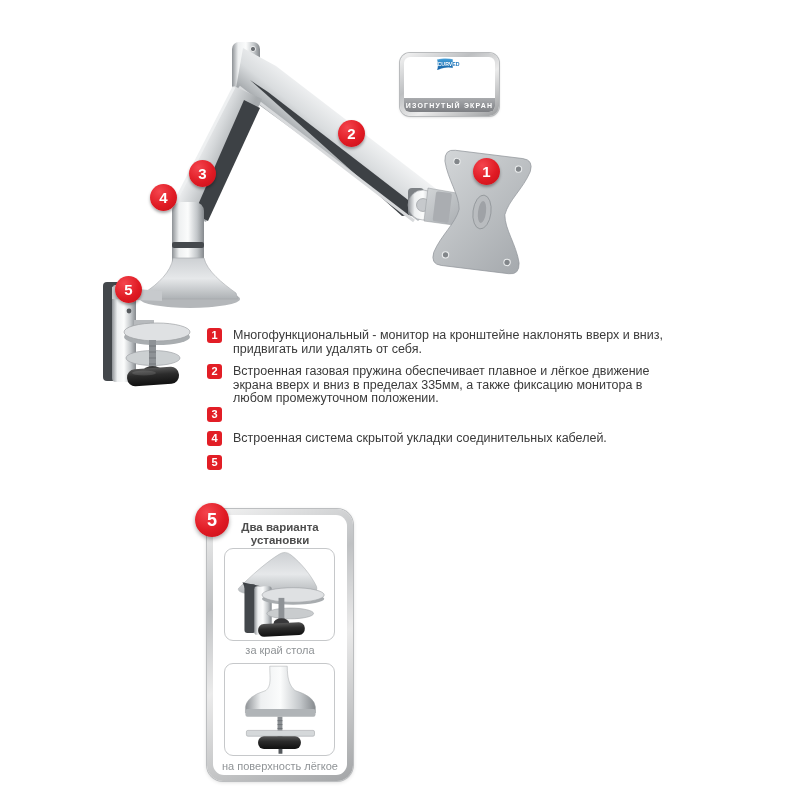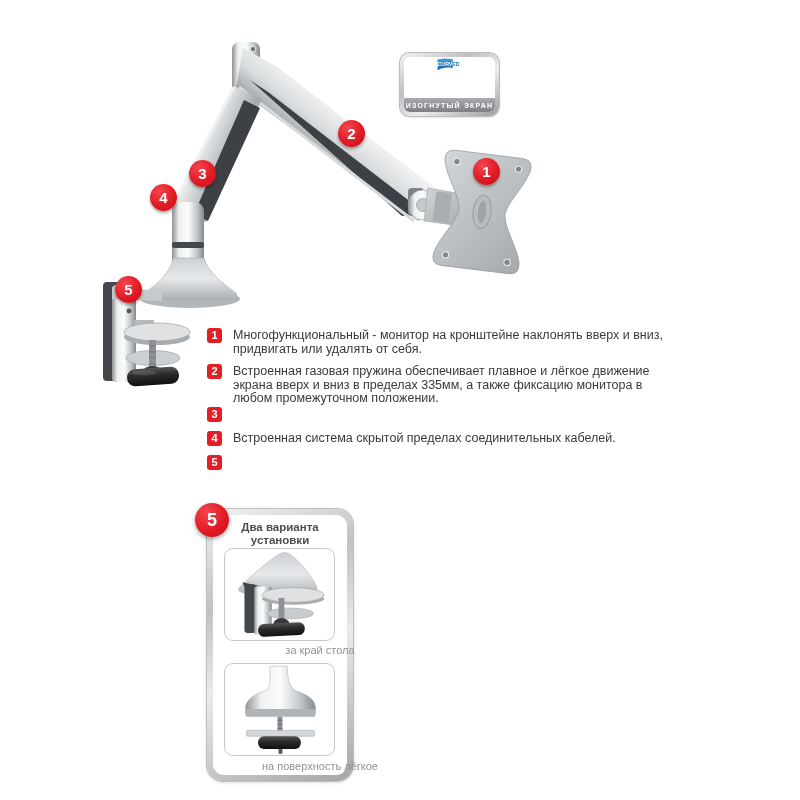--- a/index.html
+++ b/index.html
@@ -55,21 +55,21 @@
     padding-top:6px;text-align:center;font-size:11.5px;font-weight:bold;color:#4d4d4d;
     line-height:13px;white-space:pre-line;
   }
   .option-card{
     position:absolute;left:11px;width:111px;background:#fff;border:1.5px solid #c6c8ca;
     border-radius:9px;box-sizing:border-box;overflow:hidden;
   }
   .card-edge{top:33px;height:93px;}
   .card-surface{top:148px;height:93px;}
   .option-caption{
-    position:absolute;left:0;width:100%;text-align:center;font-size:11px;color:#8f9396;margin-left:40px;
+    position:absolute;left:0;width:100%;text-align:center;font-size:11px;color:#8f9396;
   }
   .caption-edge{top:129px;}
   .caption-surface{top:245px;}
   .panel-badge{
     position:absolute;left:195px;top:503px;width:34px;height:34px;border-radius:50%;
     background:radial-gradient(circle at 35% 28%, #f4454e, #e01b24 55%, #c70e18 100%);
     color:#fff;font-weight:bold;font-size:18px;line-height:34px;text-align:center;
     box-shadow:0 2px 4px rgba(0,0,0,.35);
   }
 </style>
@@ -219,21 +219,21 @@
       <span class="marker">2</span>
       <p class="ftext">Встроенная газовая пружина обеспечивает плавное и лёгкое движение
 экрана вверх и вниз в пределах 335мм, а также фиксацию монитора в
 любом промежуточном положении.</p>
     </div>
     <div class="feature" style="top:79px;">
       <span class="marker">3</span>
     </div>
     <div class="feature" style="top:103px;">
       <span class="marker">4</span>
-      <p class="ftext">Встроенная система скрытой пределах соединительных кабелей.</p>
+      <p class="ftext">Встроенная система скрытой укладки соединительных кабелей.</p>
     </div>
     <div class="feature" style="top:127px;">
       <span class="marker">5</span>
     </div>
   </div>
 
   <div class="mount-panel">
     <div class="panel-inner">
       <div class="panel-title">Два варианта установки
 на столешницу</div>

